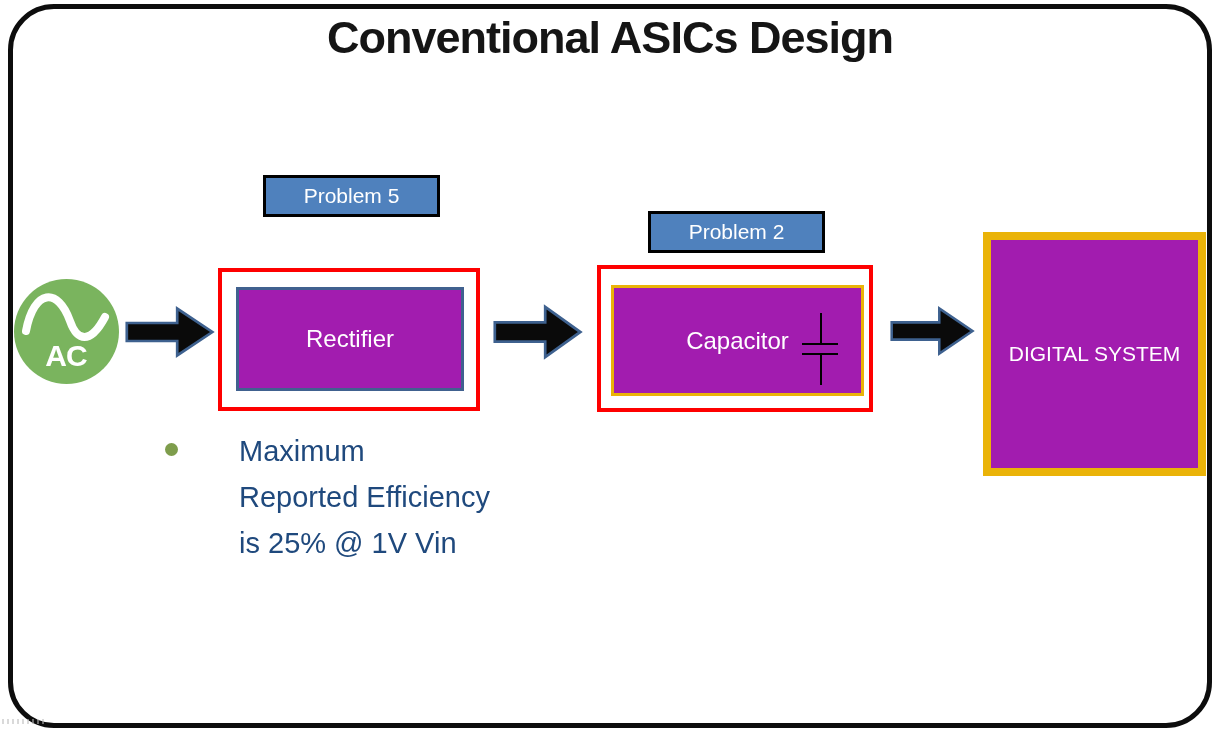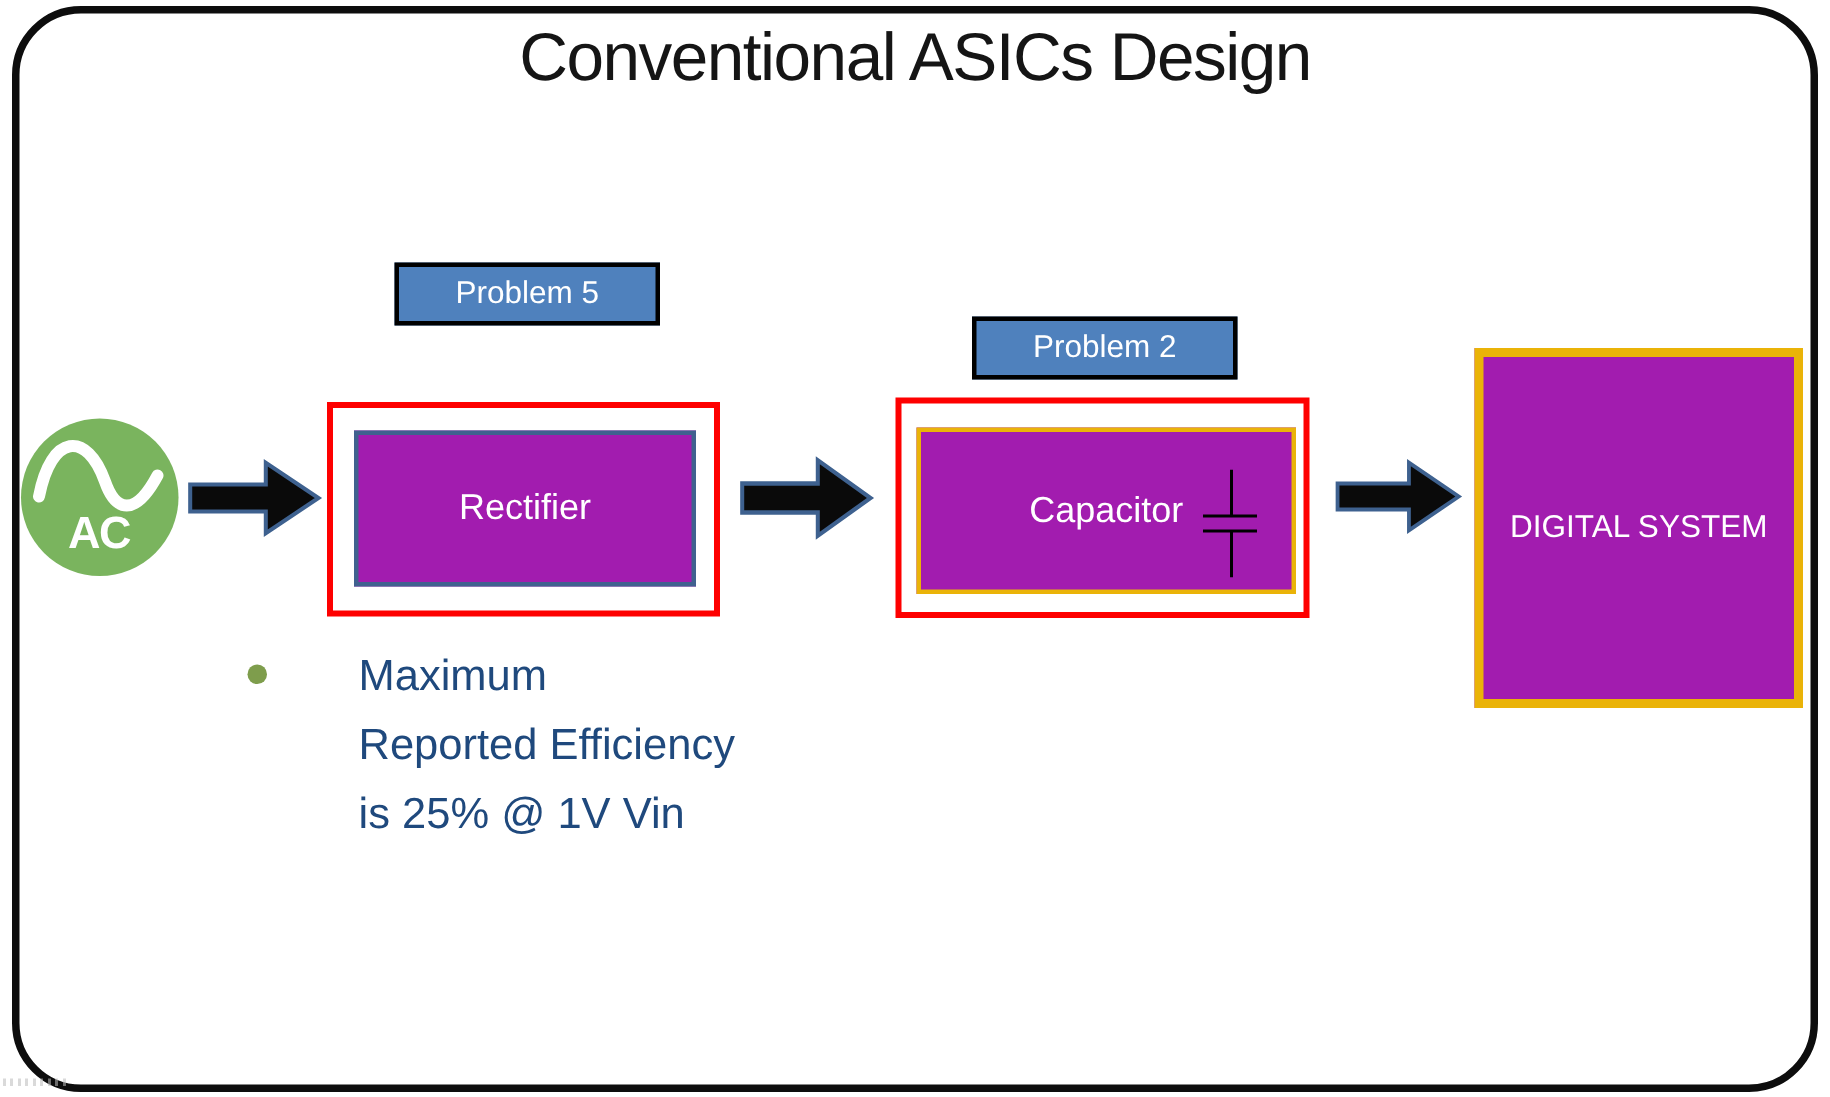--- a/index.html
+++ b/index.html
@@ -6,21 +6,21 @@
   .slide{
     position:relative; width:1220px; height:731px; background:#ffffff;
     font-family:"Liberation Sans", sans-serif; overflow:hidden;
   }
   .frame{
     position:absolute; left:8px; top:4px; width:1194px; height:714px;
     border:5px solid #0d0d0d; border-radius:46px;
   }
   .title{
     position:absolute; left:0; top:12px; width:1220px; margin:0;
-    text-align:center; font-size:45px; font-weight:400; letter-spacing:-1px;
+    text-align:center; font-size:45px; font-weight:700; letter-spacing:-1px;
     color:#151515;
   }
   .problem-box{
     position:absolute; width:171px; height:36px; background:#4f81bd;
     border:3px solid #000000; display:flex; align-items:center; justify-content:center;
     color:#ffffff; font-size:21px;
   }
   #p1{left:263px; top:175px;}
   #p2{left:648px; top:175px;margin-top:36px;}
   .ac-circle{
@@ -49,21 +49,21 @@
     left:236px; top:287px; width:222px; height:98px;
     border:3px solid #40618f; font-size:24px;
   }
   .capacitor{
     left:611px; top:285px; width:247px; height:105px;
     border:3px solid #eab308; font-size:24px;
   }
   .cap-symbol{position:absolute; left:186px; top:25px;}
   .digital{
     left:983px; top:232px; width:207px; height:228px;
-    border:6px solid #eab308; font-size:21px;
+    border:8px solid #eab308; font-size:21px;
   }
   .bullet{position:absolute; display:flex;gap:36px;}
   #b1{left:165px; top:428px;}
   #b2{left:587px; top:430px;}
   .dot{
     width:13px; height:13px; border-radius:50%; background:#7e9d4c;
     margin-top:15px; margin-right:25px; flex:0 0 auto;
   }
   .btext{
     color:#1f497d; font-size:29px; line-height:46px; white-space:pre-line;

